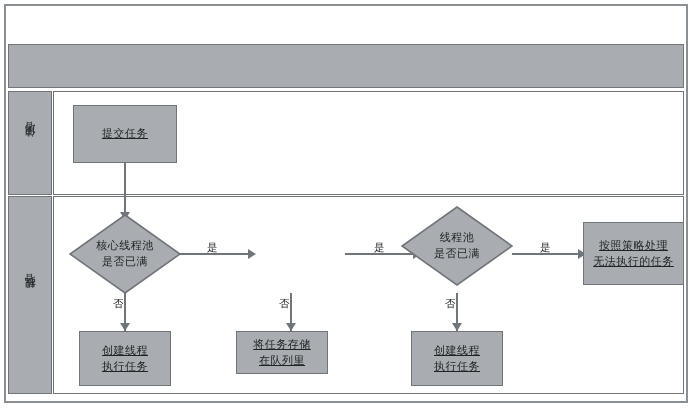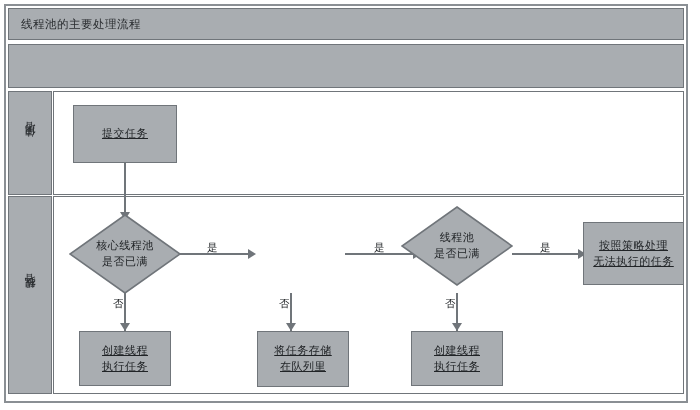--- a/index.html
+++ b/index.html
@@ -164,23 +164,20 @@
     white-space: nowrap;
   }
 </style>
 </head>
 <body>
 
 <div id="canvas">
 
   <div class="outer-frame"></div>
 
-  <div class="title-band">
-    <div class="title-text">线程池的主要处理流程</div>
-  </div>
 
   <div class="header-band"></div>
 
   <div class="lane-label" id="lane-label-user">
     <span>使用者</span>
   </div>
   <div class="lane-label" id="lane-label-thread">
     <span>线程者</span>
   </div>
 
@@ -238,21 +235,21 @@
   <div class="node" style="left:583px; top:222px; width:101px; height:63px;">
     <div class="lines">按照策略处理
 无法执行的任务</div>
   </div>
 
   <div class="node" style="left:79px; top:331px; width:92px; height:55px;">
     <div class="lines">创建线程
 执行任务</div>
   </div>
 
-  <div class="node" style="left:257px; top:331px; width:92px; height:56px;">
+  <div class="node" style="left:236px; top:331px; width:92px; height:43px;">
     <div class="lines">将任务存储
 在队列里</div>
   </div>
 
   <div class="node" style="left:411px; top:331px; width:92px; height:55px;">
     <div class="lines">创建线程
 执行任务</div>
   </div>
 
 </div>

